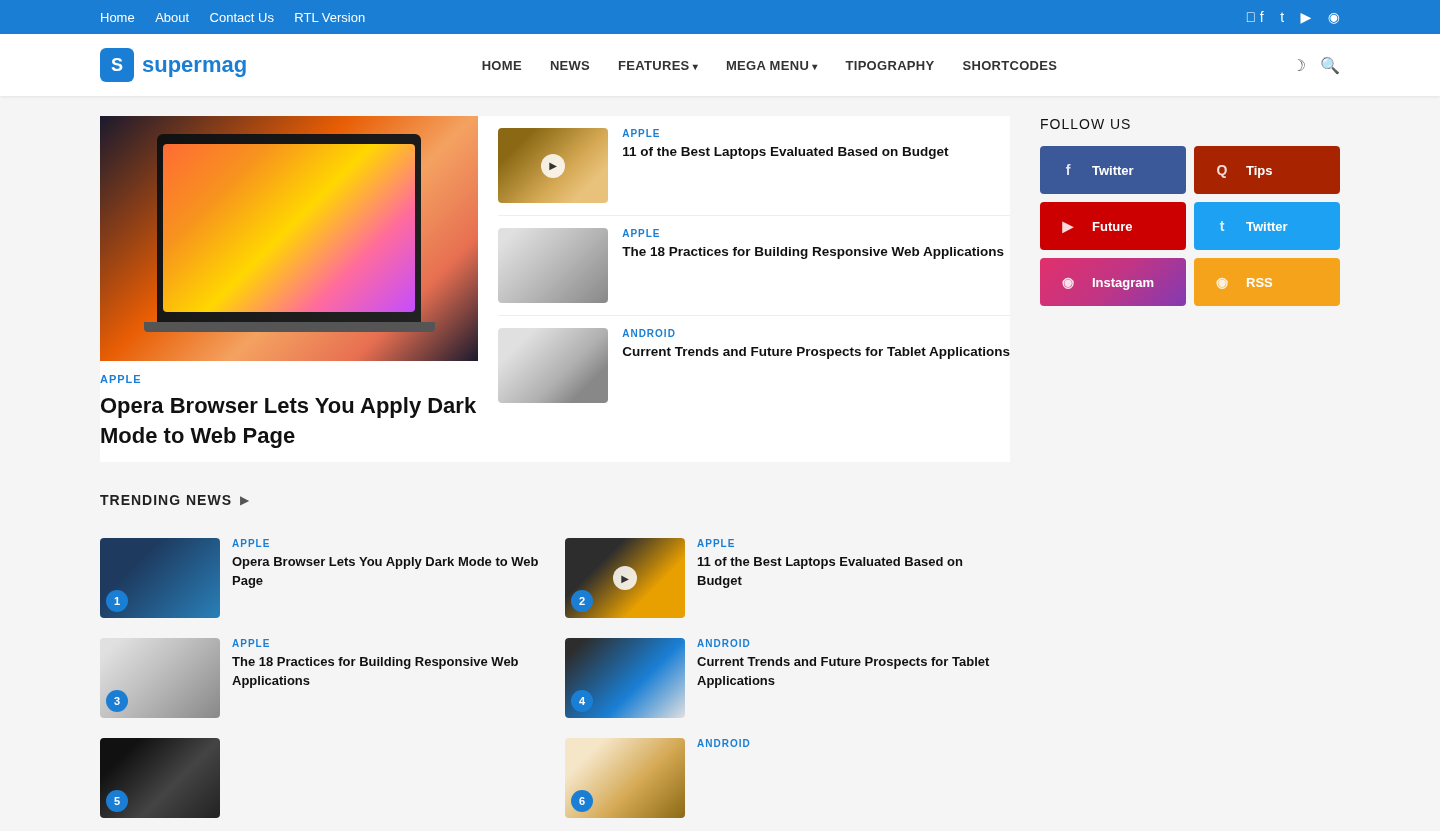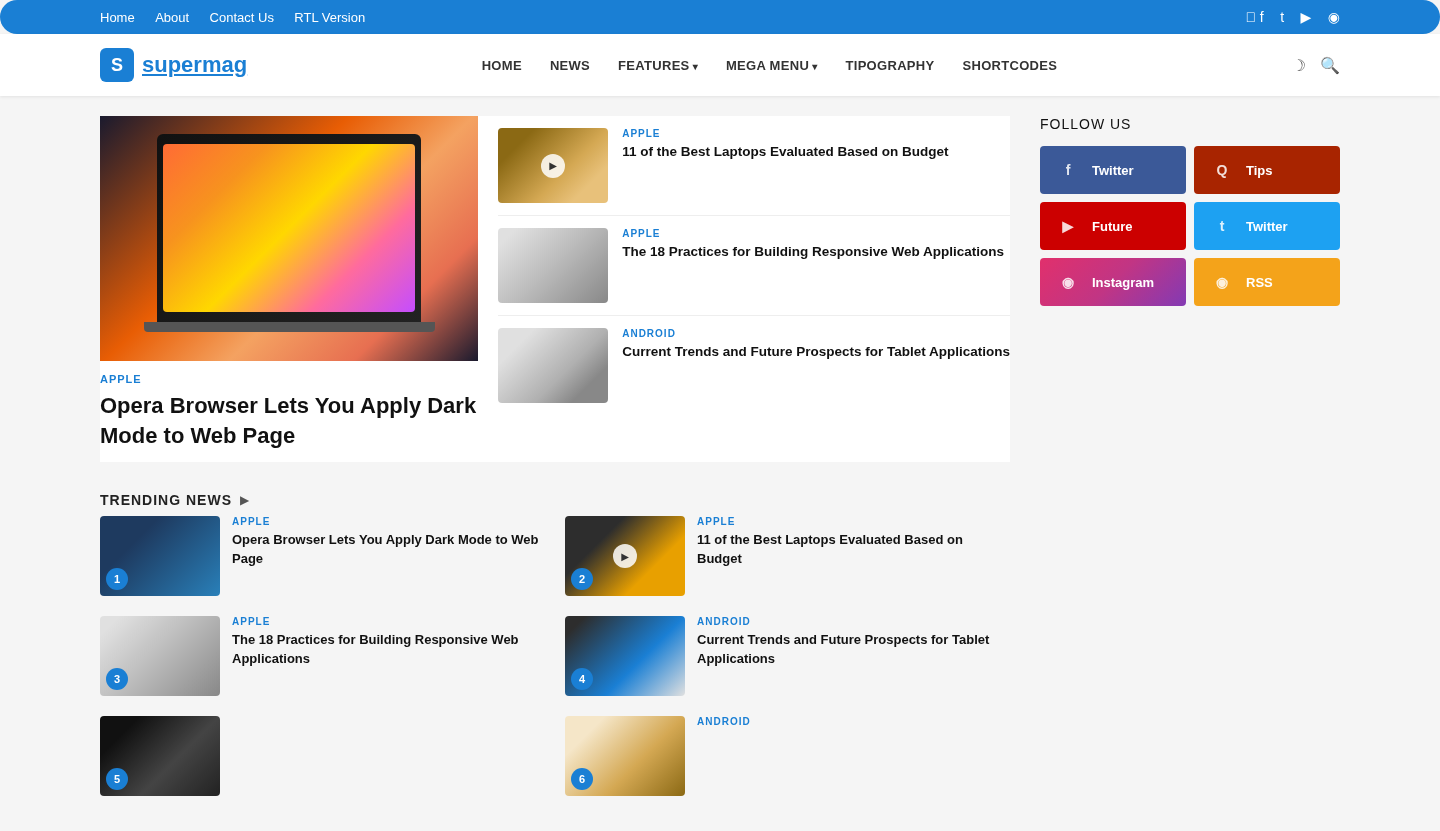--- a/index.html
+++ b/index.html
@@ -2,21 +2,20 @@
 <html><head>
   <meta charset="utf-8">
   <style>
     * { margin: 0; padding: 0; box-sizing: border-box; }
     body { font-family: Arial, sans-serif; background: #f5f5f5; color: #222; }
 
     
     .topbar {
       background: #1a7fd4;
       padding: 8px 0;
-      border-radius: 17px;
     }
     .topbar-inner {
       max-width: 1270px;
       margin: 0 auto;
       display: flex;
       justify-content: space-between;
       align-items: center;
       padding: 0 15px;
     }
     .topbar-links a {
@@ -62,21 +61,20 @@
       display: flex;
       align-items: center;
       justify-content: center;
       margin-right: 8px;
     }
     .logo-text {
       font-size: 22px;
       font-weight: 700;
       color: #1a7fd4;
       text-transform: lowercase;
-      text-decoration: underline;
     }
     .nav {
       display: flex;
       align-items: center;
       gap: 4px;
     }
     .nav a {
       text-decoration: none;
       color: #333;
       font-size: 13px;
@@ -199,21 +197,21 @@
       font-weight: 700;
       line-height: 1.4;
       color: #111;
     }
 
     
     .trending-header {
       display: flex;
       align-items: center;
       gap: 8px;
-      margin-bottom: 8px;
+      margin-bottom: 30px;
     }
     .trending-title {
       font-size: 14px;
       font-weight: 700;
       text-transform: uppercase;
       letter-spacing: 1px;
     }
     .trending-arrow { font-size: 12px; color: #555; }
 
     .trending-grid {

